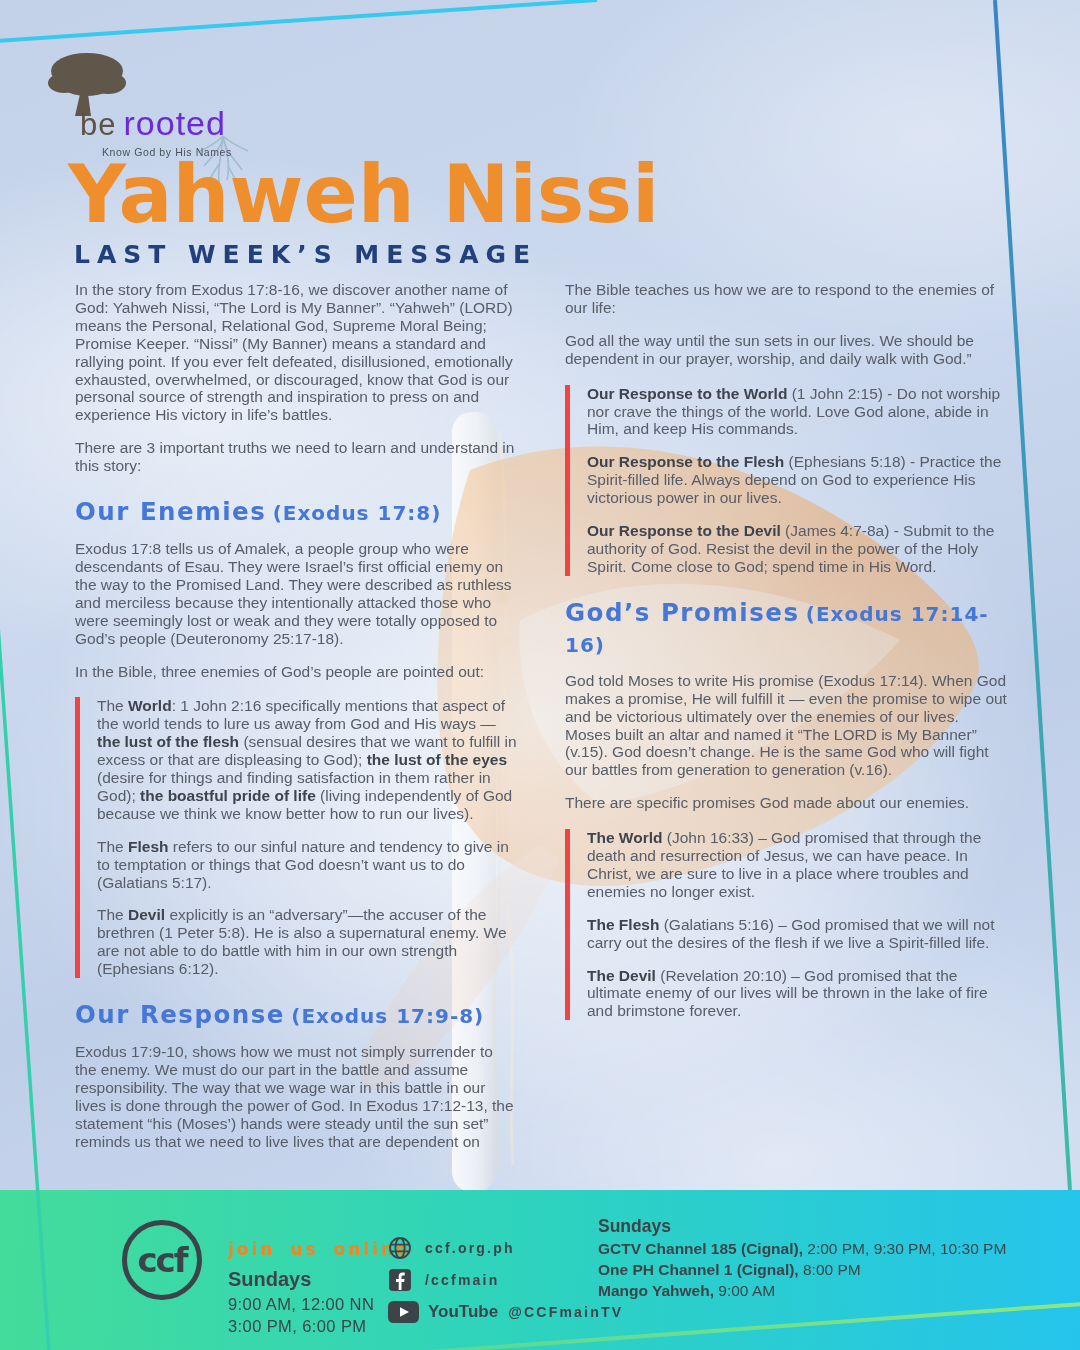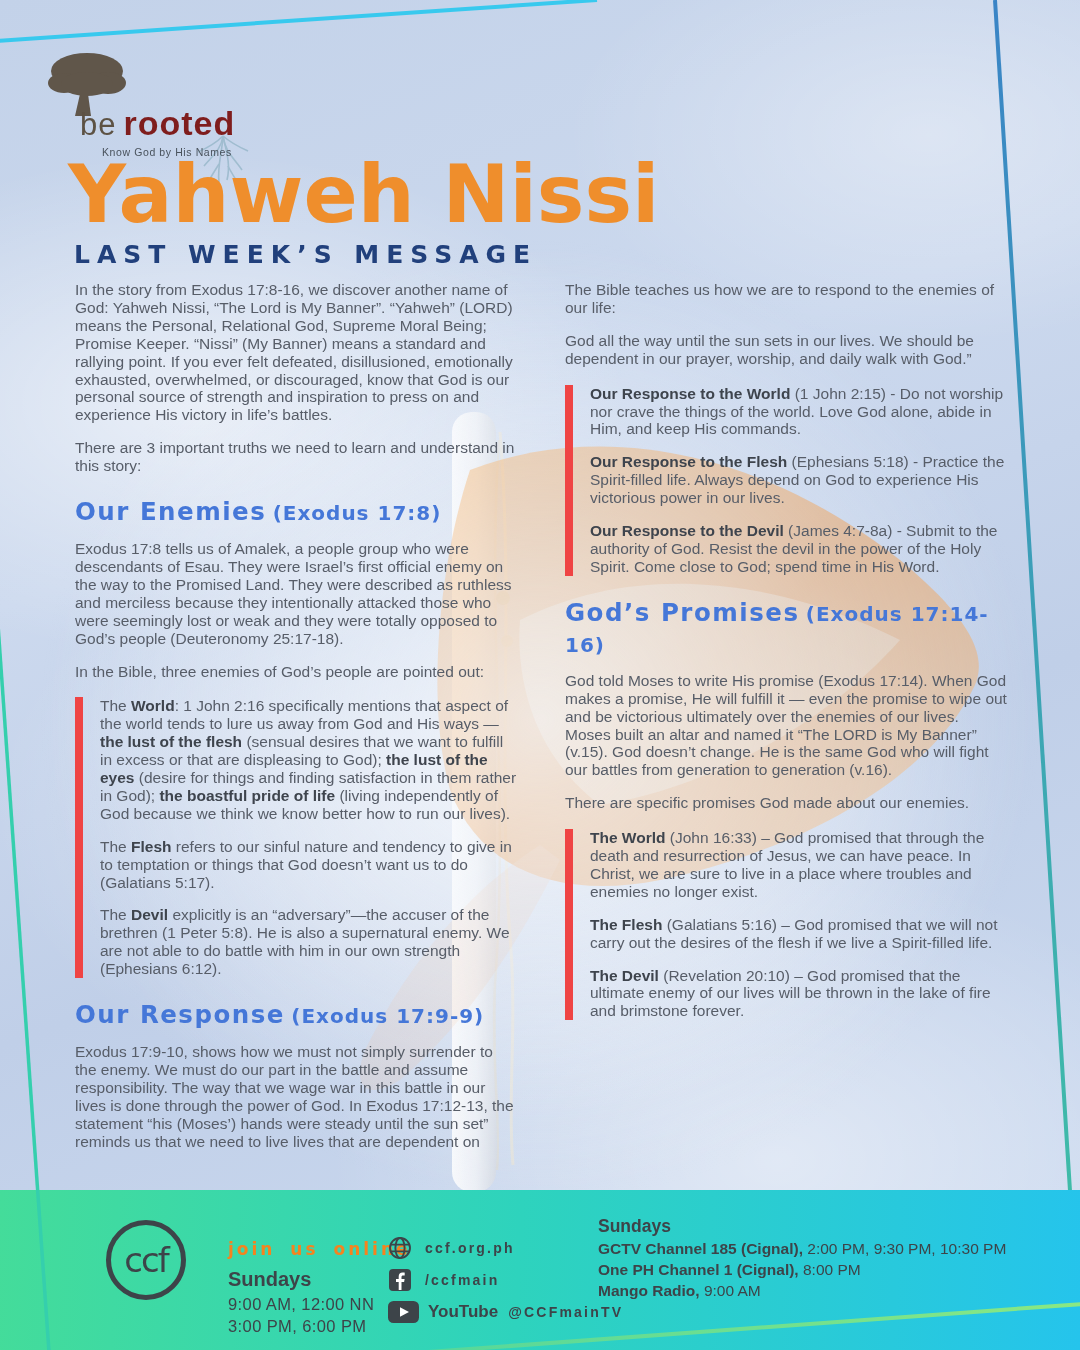--- a/index.html
+++ b/index.html
@@ -22,21 +22,21 @@
     background:radial-gradient(closest-side,rgba(245,248,252,.72),rgba(245,248,252,0));
   }
   .overlay{position:absolute;left:0;top:0;z-index:5;pointer-events:none;}
 
   
   .logo{position:absolute;left:40px;top:48px;width:280px;height:120px;z-index:3;}
   .logo .tree{position:absolute;left:2px;top:0;}
   .logo .roots{position:absolute;left:152px;top:86px;opacity:.7;}
   .logo-text{position:absolute;left:40px;top:56px;white-space:nowrap;}
   .logo-text .be{font-size:31px;color:#5d5244;letter-spacing:1px;}
-  .logo-text .rooted{font-size:34px;font-weight:700;color:#7f1d1d;margin-left:7px;letter-spacing:1px;}
+  .logo-text .rooted{font-size:34px;font-weight:400;color:#6d28d9;margin-left:7px;letter-spacing:1px;}
   .logo .tagline{position:absolute;left:62px;top:98px;font-size:10.5px;color:#49525c;letter-spacing:.6px;}
 
   
   .title{
     position:absolute;left:68px;top:148px;margin:0;z-index:3;
     font-family:"DejaVu Sans","Liberation Sans",sans-serif;
     font-size:80px;font-weight:700;color:#ef8e2c;letter-spacing:0;
   }
   .subtitle{
     position:absolute;left:74px;top:240px;margin:0;z-index:3;
@@ -44,42 +44,42 @@
     font-size:25px;font-weight:700;color:#21407c;letter-spacing:7px;
   }
 
   
   .col{position:absolute;top:281px;width:442px;z-index:3;color:#575d68;
        font-size:15.5px;line-height:17.9px;}
   .col-left{left:75px;}
   .col-right{left:565px;}
   .col p{margin:0 0 15px;}
   .col b{color:#3e444d;}
-  .callout{border-left:8px solid #ef4444;padding-left:17px;margin:17px 0 15px;}
+  .callout{border-left:5px solid #ef4444;padding-left:17px;margin:17px 0 15px;}
   .callout p{margin:0 0 15px;}
   .callout p:last-child{margin-bottom:0;}
   .sec-h{
     margin:22px 0 11px;font-family:"DejaVu Sans","Liberation Sans",sans-serif;
     font-weight:600;color:#4577d8;line-height:30px;
   }
   .sec-h .ht{font-size:24.5px;letter-spacing:1.5px;}
   .sec-h .hr{font-size:20px;letter-spacing:1px;}
 
   
   .footer{
     position:absolute;left:0;top:1190px;width:1080px;height:160px;z-index:4;
     background:linear-gradient(93deg,#44dc9a 0%,#2ed3bd 48%,#25c4ec 100%);
     color:#3d4449;
   }
   .ccf-logo{
-    position:absolute;left:106px;top:30px;width:70px;height:70px;
+    position:absolute;left:122px;top:30px;width:70px;height:70px;
     border:5px solid #3d4449;border-radius:50%;
     display:flex;align-items:center;justify-content:center;
     font-family:"DejaVu Sans","Liberation Sans",sans-serif;
-    font-size:34px;font-weight:400;letter-spacing:-2px;color:#3d4449;
+    font-size:34px;font-weight:700;letter-spacing:-2px;color:#3d4449;
   }
   .join-h{
     font-family:"DejaVu Sans","Liberation Sans",sans-serif;
     color:#f5831f;font-weight:700;font-size:17px;
     letter-spacing:3px;word-spacing:6px;margin:0;
   }
   .fo-online{position:absolute;left:228px;top:17px;margin-top:32px;}
   .fo-day{font-size:20px;font-weight:700;margin:9px 0 2px;}
   .fo-times p{margin:0;font-size:16.5px;line-height:22px;letter-spacing:.4px;}
   .fo-socials{position:absolute;left:388px;top:46px;}
@@ -171,21 +171,21 @@
   <h3 class="sec-h"><span class="ht">Our Enemies</span> <span class="hr">(Exodus 17:8)</span></h3>
   <p>Exodus 17:8 tells us of Amalek, a people group who were descendants of Esau. They were Israel’s first official enemy on the way to the Promised Land. They were described as ruthless and merciless because they intentionally attacked those who were seemingly lost or weak and they were totally opposed to God’s people (Deuteronomy 25:17-18).</p>
   <p>In the Bible, three enemies of God’s people are pointed out:</p>
 
   <div class="callout">
     <p>The <b>World</b>: 1 John 2:16 specifically mentions that aspect of the world tends to lure us away from God and His ways — <b>the lust of the flesh</b> (sensual desires that we want to fulfill in excess or that are displeasing to God); <b>the lust of the eyes</b> (desire for things and finding satisfaction in them rather in God); <b>the boastful pride of life</b> (living independently of God because we think we know better how to run our lives).</p>
     <p>The <b>Flesh</b> refers to our sinful nature and tendency to give in to temptation or things that God doesn’t want us to do (Galatians 5:17).</p>
     <p>The <b>Devil</b> explicitly is an “adversary”—the accuser of the brethren (1 Peter 5:8). He is also a supernatural enemy. We are not able to do battle with him in our own strength (Ephesians 6:12).</p>
   </div>
 
-  <h3 class="sec-h"><span class="ht">Our Response</span> <span class="hr">(Exodus 17:9-9)</span></h3>
+  <h3 class="sec-h"><span class="ht">Our Response</span> <span class="hr">(Exodus 17:9-8)</span></h3>
   <p>Exodus 17:9-10, shows how we must not simply surrender to the enemy. We must do our part in the battle and assume responsibility. The way that we wage war in this battle in our lives is done through the power of God. In Exodus 17:12-13, the statement “his (Moses’) hands were steady until the sun set” reminds us that we need to live lives that are dependent on</p>
 </div>
 
 <div class="col col-right">
   <p>The Bible teaches us how we are to respond to the enemies of our life:</p>
   <p>God all the way until the sun sets in our lives. We should be dependent in our prayer, worship, and daily walk with God.”</p>
 
   <div class="callout">
     <p><b>Our Response to the World</b> (1 John 2:15) - Do not worship nor crave the things of the world. Love God alone, abide in Him, and keep His commands.</p>
     <p><b>Our Response to the Flesh</b> (Ephesians 5:18) - Practice the Spirit-filled life. Always depend on God to experience His victorious power in our lives.</p>
@@ -241,21 +241,21 @@
       <span class="yt-word">YouTube</span>
       <span class="yt-handle">@CCFmainTV</span>
     </div>
   </div>
 
   <div class="fo-broadcast">
     <div class="fo-day">Sundays</div>
     <div class="fo-lines">
       <p><b>GCTV Channel 185 (Cignal),</b> 2:00 PM, 9:30 PM, 10:30 PM</p>
       <p><b>One PH Channel 1 (Cignal),</b> 8:00 PM</p>
-      <p><b>Mango Radio,</b> 9:00 AM</p>
+      <p><b>Mango Yahweh,</b> 9:00 AM</p>
     </div>
   </div>
 </div>
 
 <svg class="overlay" width="1080" height="1350" viewBox="0 0 1080 1350" aria-hidden="true">
   <defs>
     <linearGradient id="bottomLineGrad" x1="0" y1="0" x2="1" y2="0">
       <stop offset="0" stop-color="#55d79b"></stop>
         <stop offset="1" stop-color="#8ae883"></stop>
     </linearGradient>

